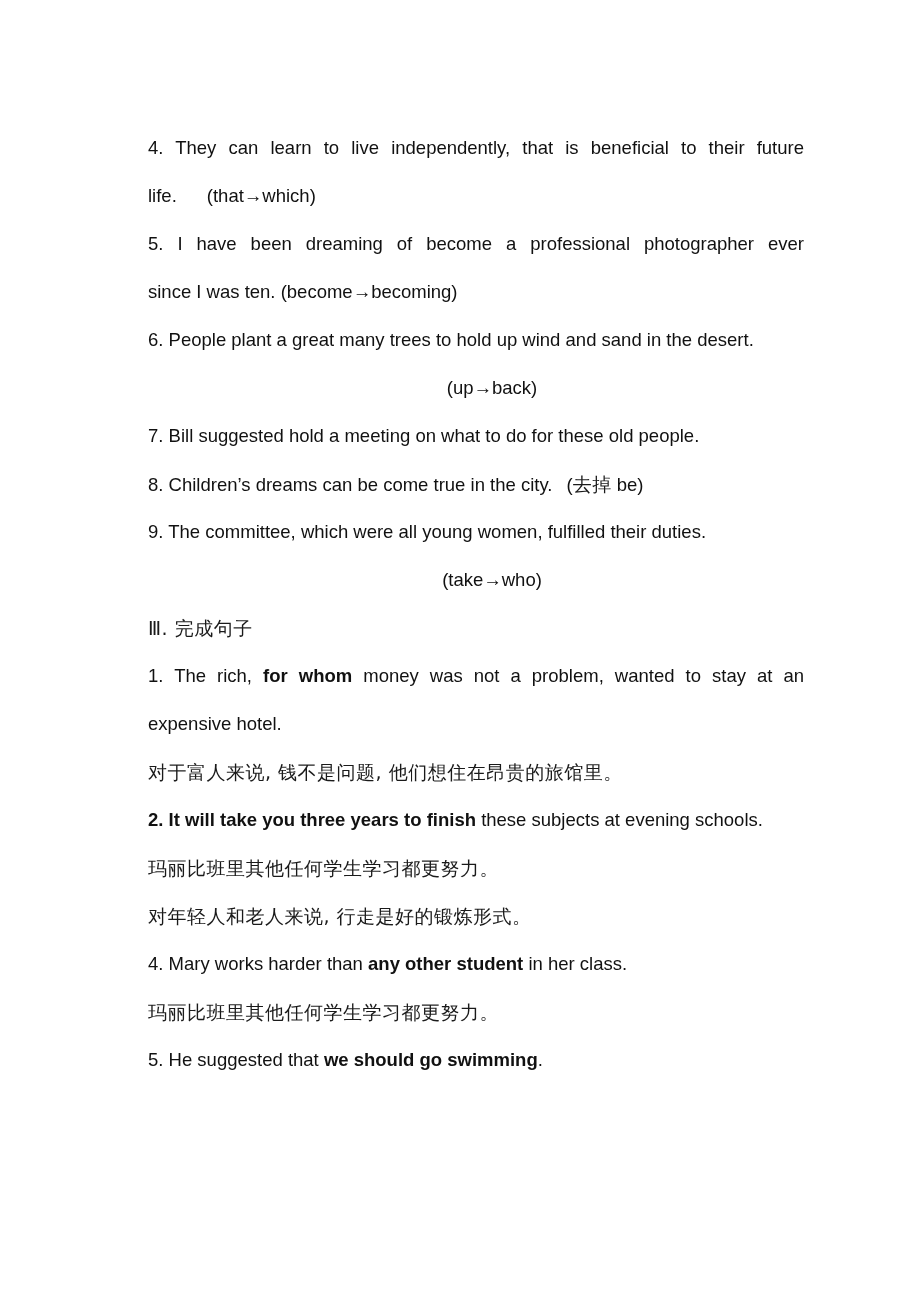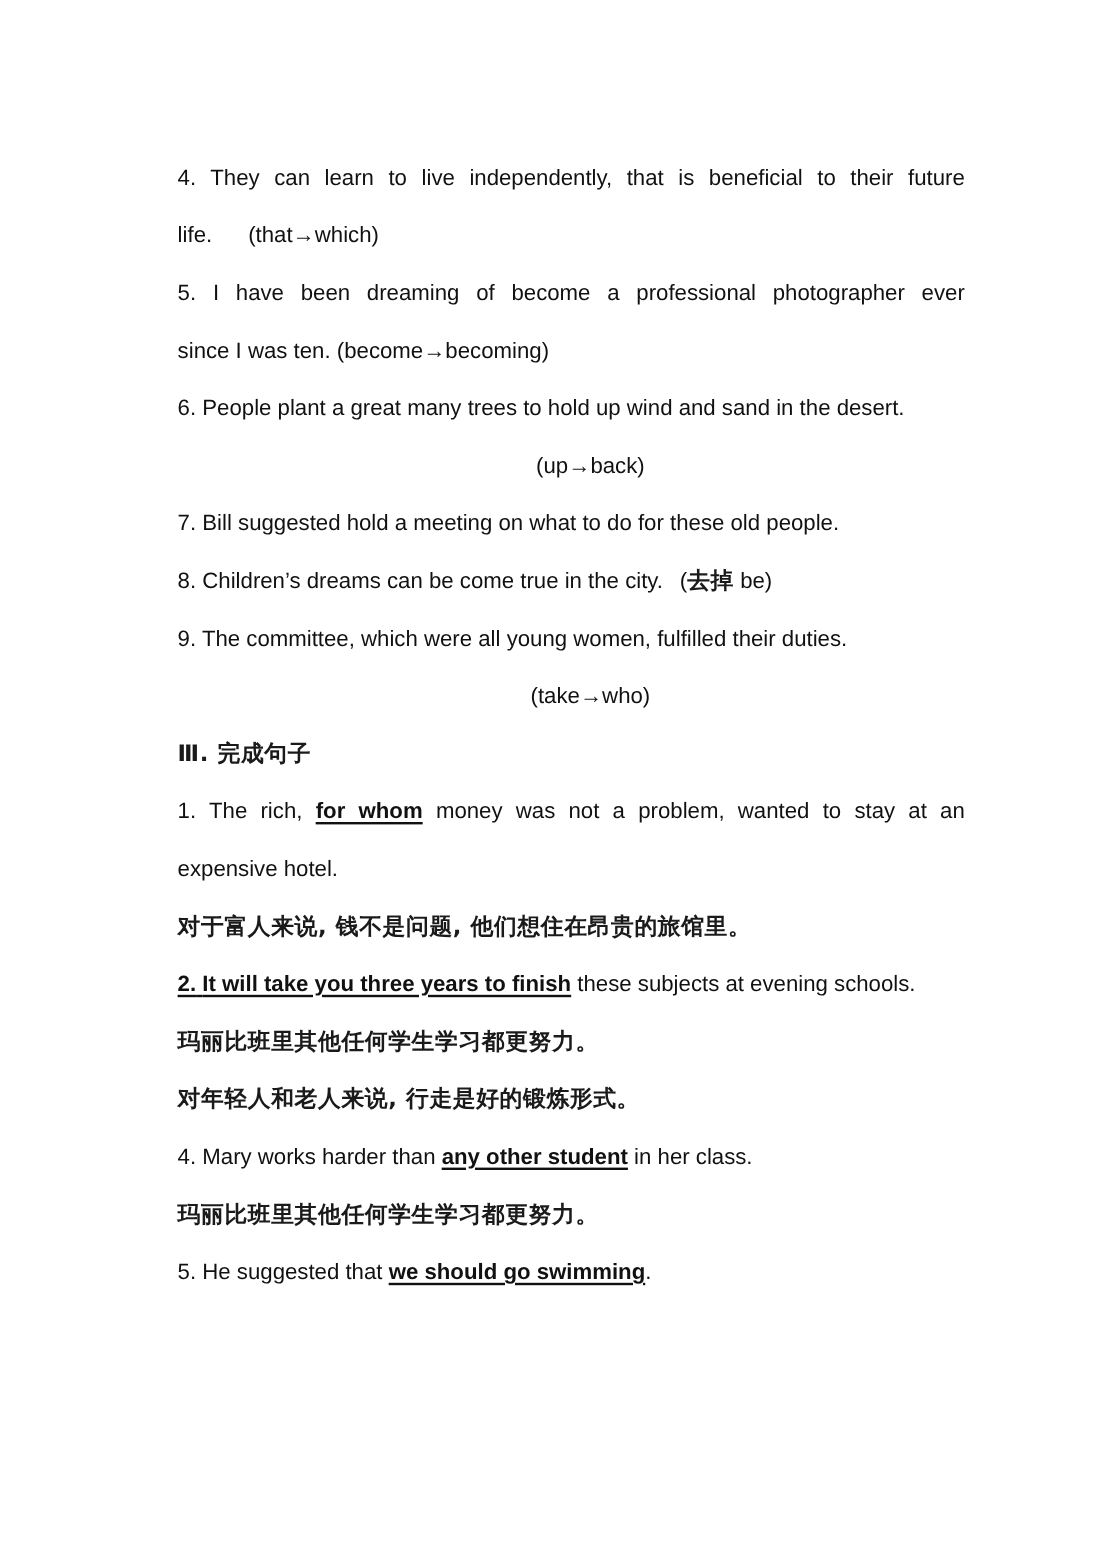--- a/index.html
+++ b/index.html
@@ -37,30 +37,28 @@
     }
     .indent {
       padding-left: 32px;
       text-align: center;
     }
     .b {
       font-weight: normal;
     }
     .u {
       font-weight: bold;
-      text-decoration: underline;
       text-underline-offset: 3px;
       text-decoration-thickness: 1.5px;
     }
     .cn {
       font-family: "DejaVu Sans", sans-serif;
       font-size: 19px;
       color: #1a1a1a;
       letter-spacing: 0.5px;
-      font-weight: bold;
     }
     .gap {
       display: inline-block;
       width: 30px;
     }
     .gap-sm {
       display: inline-block;
       width: 14px;
     }
   </style>

